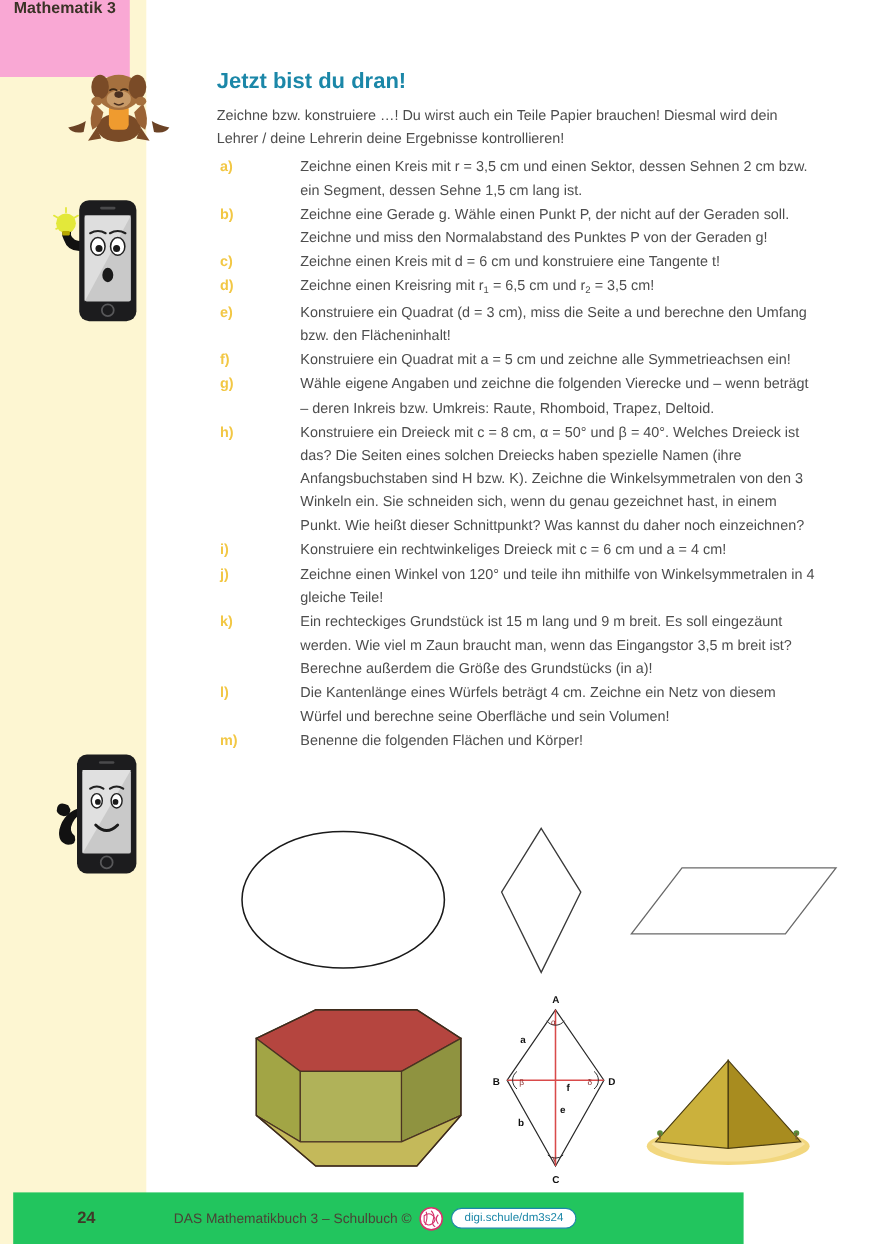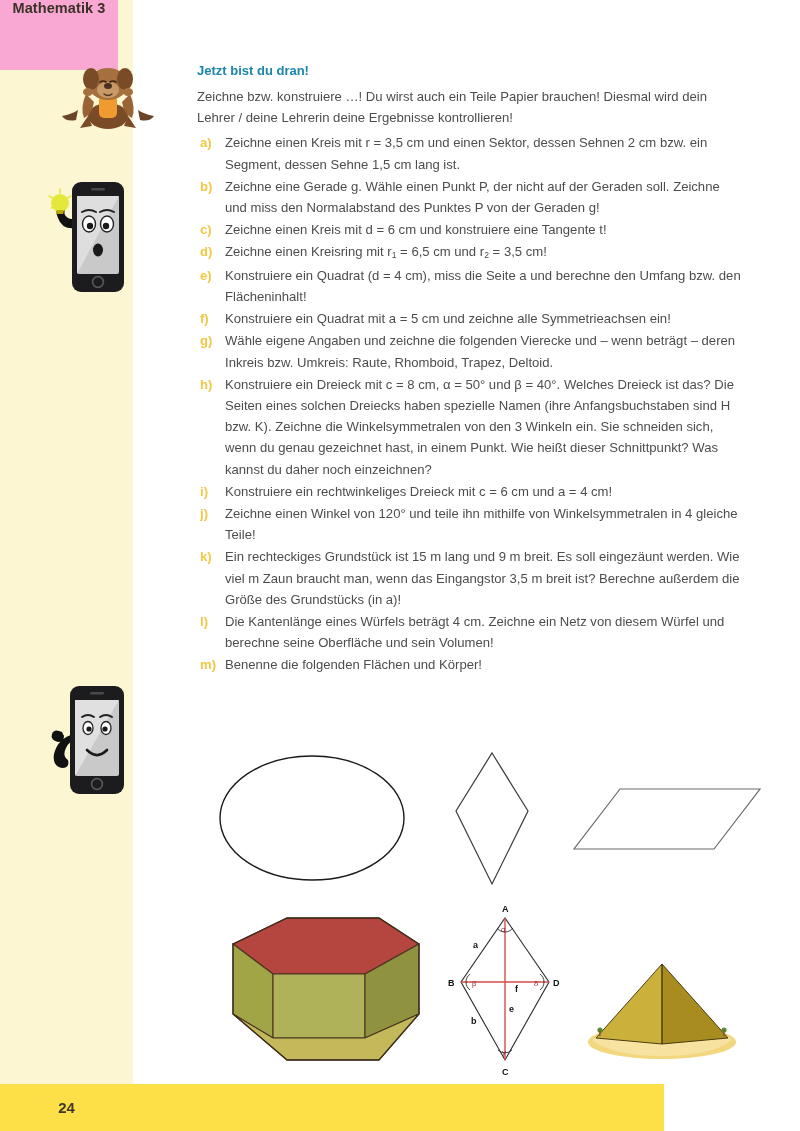--- a/index.html
+++ b/index.html
@@ -27,22 +27,22 @@
   }
 
   
   .mascot { position: absolute; }
   .mascot-dog   { left: 58px;  top: 64px;  width: 100px; height: 70px; }
   .mascot-phone1{ left: 36px;  top: 174px; width: 96px;  height: 124px; }
   .mascot-phone2{ left: 40px;  top: 676px; width: 96px;  height: 124px; }
 
   
   .footer {
-    position: absolute; left: 0; bottom: 0; width: 664px; height: 47px;
-    background: #fde047;
+    position: absolute; left: 12px; bottom: 0; width: 664px; height: 47px;
+    background: #22c55e;
     display: flex; align-items: center;
   }
   .footer-page {
     width: 133px; text-align: center;
     font-size: 15px; font-weight: bold; color: #403828;
   }
   .footer-mid {
     display: flex; align-items: center; gap: 7px;
     margin-left: 13px;
   }
@@ -51,38 +51,38 @@
   .footer-pill {
     border: 1.2px solid #1b87a8; border-radius: 11px;
     background: #ffffff; color: #1b87a8;
     font-size: 10.5px; padding: 3px 11px 3.5px 11px;
     line-height: 1; white-space: nowrap;
   }
 
   
   .content { position: absolute; left: 197px; top: 63px; width: 545px; }
   .lead-title {
-    color: #1b87a8; font-size: 13px; font-weight: bold;
+    color: #1b87a8; font-size: 20px; font-weight: bold;
     margin-bottom: 8px;
   }
   .intro {
     font-size: 13.1px; color: #4d4d4d; line-height: 1.62;
     margin-bottom: 4px;
   }
   ol.tasks { list-style: none; }
   ol.tasks > li {
     display: flex; align-items: flex-start;
     font-size: 13.1px; color: #4d4d4d; line-height: 1.62;
     margin-bottom: 1px;
   }
   .marker {
     color: #f2c744; font-weight: bold; font-size: 13.1px;
     width: 28px; flex: 0 0 28px; padding-left: 3px;
   }
-  .task-text { flex: 1 1 auto; }
+  .task-text { flex: 1 1 auto; margin-left: 48px; }
   sub { font-size: .66em; vertical-align: -.28em; }
 
   
   .figures-row1 {
     position: absolute; left: 197px; top: 745px; width: 560px; height: 150px;
   }
   .figures-row2 {
     position: absolute; left: 197px; top: 900px; width: 560px; height: 180px;
   }
   .fig { position: absolute; }
@@ -182,21 +182,21 @@
         <li>
           <span class="marker">c)</span>
           <span class="task-text">Zeichne einen Kreis mit d = 6 cm und konstruiere eine Tangente t!</span>
         </li>
         <li>
           <span class="marker">d)</span>
           <span class="task-text">Zeichne einen Kreisring mit r<sub>1</sub> = 6,5 cm und r<sub>2</sub> = 3,5 cm!</span>
         </li>
         <li>
           <span class="marker">e)</span>
-          <span class="task-text">Konstruiere ein Quadrat (d = 4 cm), miss die Seite a und berechne den Umfang bzw. den Flächeninhalt!</span>
+          <span class="task-text">Konstruiere ein Quadrat (d = 3 cm), miss die Seite a und berechne den Umfang bzw. den Flächeninhalt!</span>
         </li>
         <li>
           <span class="marker">f)</span>
           <span class="task-text">Konstruiere ein Quadrat mit a = 5 cm und zeichne alle Symmetrieachsen ein!</span>
         </li>
         <li>
           <span class="marker">g)</span>
           <span class="task-text">Wähle eigene Angaben und zeichne die folgenden Vierecke und – wenn beträgt – deren Inkreis bzw. Umkreis: Raute, Rhomboid, Trapez, Deltoid.</span>
         </li>
         <li>
@@ -289,15 +289,28 @@
         <circle cx="18" cy="70" r="2.6"></circle>
           <rect x="17.2" y="70" width="1.4" height="6" fill="#7a6030"></rect>
         <circle cx="142" cy="70" r="2.6"></circle>
           <rect x="141.2" y="70" width="1.4" height="6" fill="#7a6030"></rect>
       </g>
     </svg>
   </div>
 
   <div class="footer">
     <div class="footer-page">24</div>
+    <div class="footer-mid">
+      <span class="footer-text">DAS Mathematikbuch 3 – Schulbuch ©</span>
+      <svg class="footer-logo" viewBox="0 0 24 24">
+        <circle cx="12" cy="12" r="11" fill="#fff" stroke="#d6336c" stroke-width="1.6"></circle>
+        <g stroke="#d6336c" stroke-width="1.1" fill="none">
+          <path d="M5 9 Q10 5 14 9 Q18 13 13 17 Q8 20 5 15 Z"></path>
+          <path d="M12 4 Q16 8 14 13 Q12 18 16 20"></path>
+          <path d="M7 5 Q9 11 6 18"></path>
+          <path d="M19 8 Q15 12 19 17"></path>
+        </g>
+      </svg>
+      <span class="footer-pill">digi.schule/dm3s24</span>
+    </div>
   </div>
 
 </div>
 
 </body></html>

